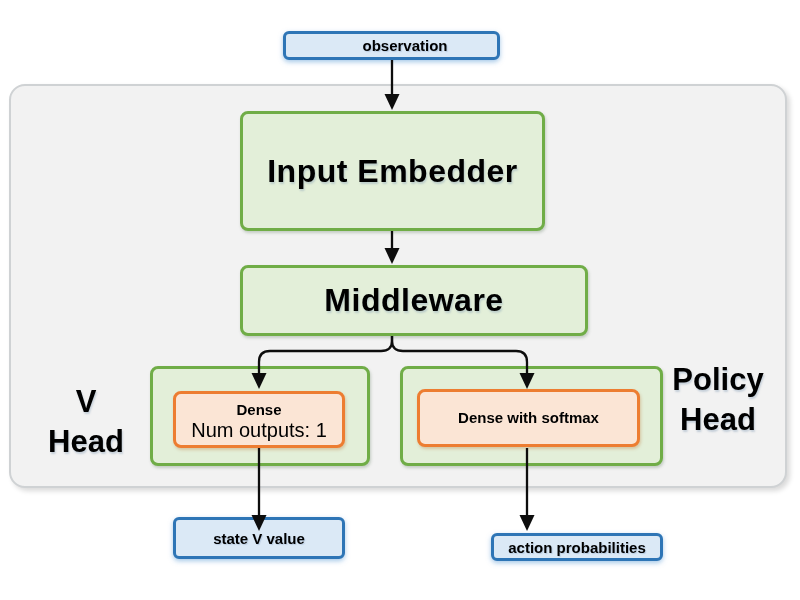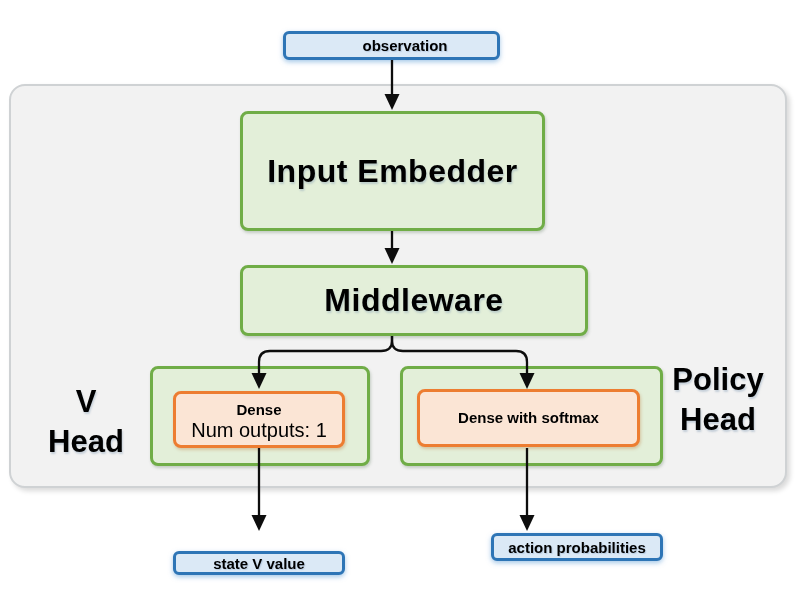--- a/index.html
+++ b/index.html
@@ -31,21 +31,21 @@
   .blue-box {
     background: #dbe9f6;
     border: 3px solid #2e75b6;
     border-radius: 6px;
     display: flex; align-items: center; justify-content: center;
     font-weight: bold; font-size: 15px;
     box-shadow: 0 2px 5px rgba(91,155,213,0.55);
     text-shadow: 1px 1px 1px rgba(120,150,185,0.35);
   }
   .obs  { left: 283px; top: 31px;  width: 217px; height: 29px; padding-left: 27px; }
-  .out1 { left: 173px; top: 551px; width: 172px; height: 24px; }
+  .out1 { left: 173px; top: 517px; width: 172px; height: 42px; }
   .out2 { left: 443px; top: 533px; width: 172px; height: 28px; margin-left: 48px; }
 
   
   .green-box {
     background: #e3efd9;
     border: 3px solid #70ad47;
     border-radius: 8px;
     box-shadow: 1px 2px 3px rgba(90,120,90,0.30);
   }
   .big-label {

